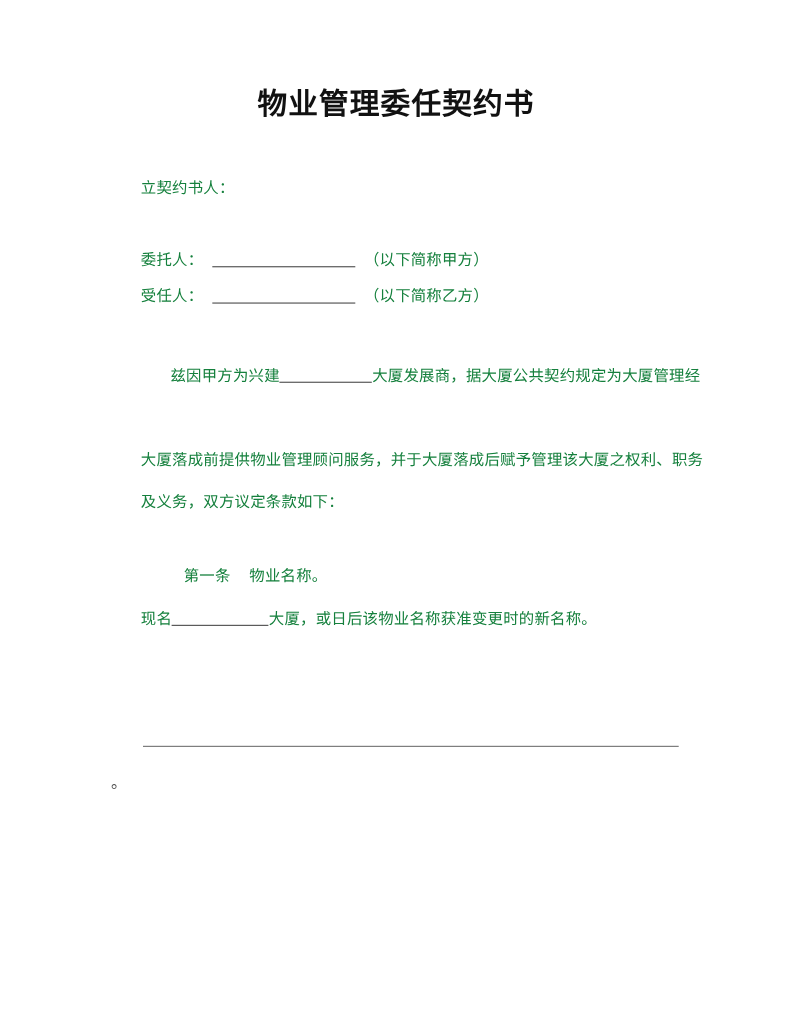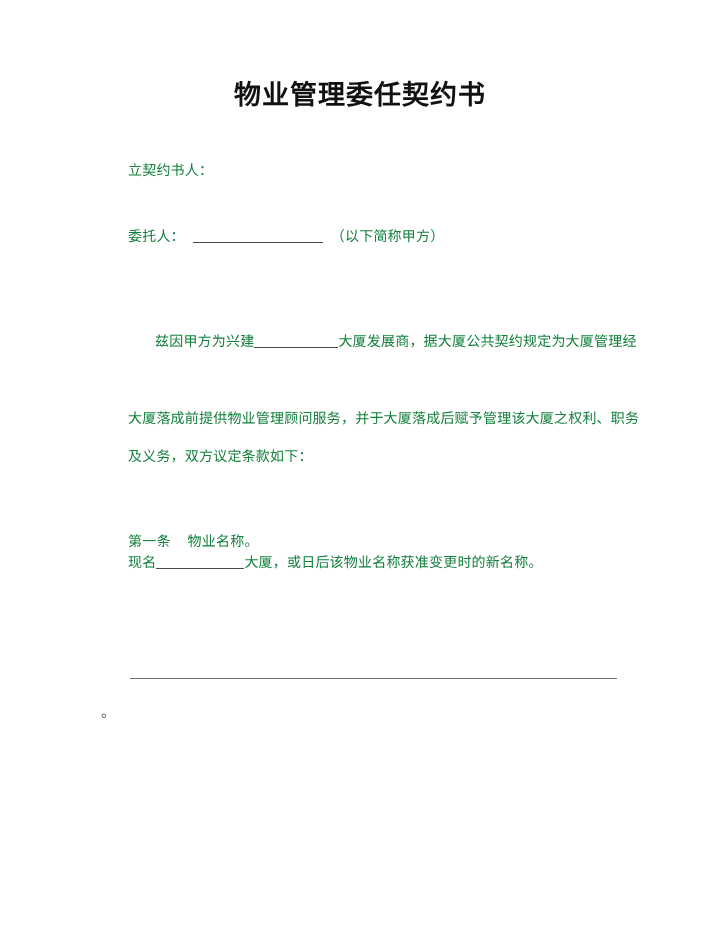--- a/index.html
+++ b/index.html
@@ -100,31 +100,34 @@
 <div class="page">
 
   <div class="doc-title">物业管理委任契约书</div>
 
   <div class="line" style="top:160px;">立契约书人：</div>
 
   <div class="line" style="top:226px;">
     <span>委托人：</span><span class="gap1"></span><span class="blank blank-party"></span><span class="gap1"></span><span>（以下简称甲方）</span>
   </div>
 
+  <div class="line" style="top:259px;">
+    <span>受任人：</span><span class="gap1"></span><span class="blank blank-party"></span><span class="gap1"></span><span>（以下简称乙方）</span>
+  </div>
 
   <div class="line indent" style="top:331px;">
     <span>兹因甲方为兴建</span><span class="blank blank-inline"></span><span>大厦发展商，据大厦公共契约规定为大厦管理经</span>
   </div>
 
 
   <div class="line" style="top:408px;text-align:center;">大厦落成前提供物业管理顾问服务，并于大厦落成后赋予管理该大厦之权利、职务</div>
 
   <div class="line" style="top:446px;">及义务，双方议定条款如下：</div>
 
-  <div class="line" style="top:531px;">
+  <div class="line" style="top:513px;margin-left:39px;">
     <span>第一条</span><span class="gap2"></span><span>物业名称。</span>
   </div>
 
   <div class="line" style="top:552px;">
     <span>现名</span><span class="blank blank-name"></span><span>大厦，或日后该物业名称获准变更时的新名称。</span>
   </div>
 
 
   <div class="address-rule"></div>
 

